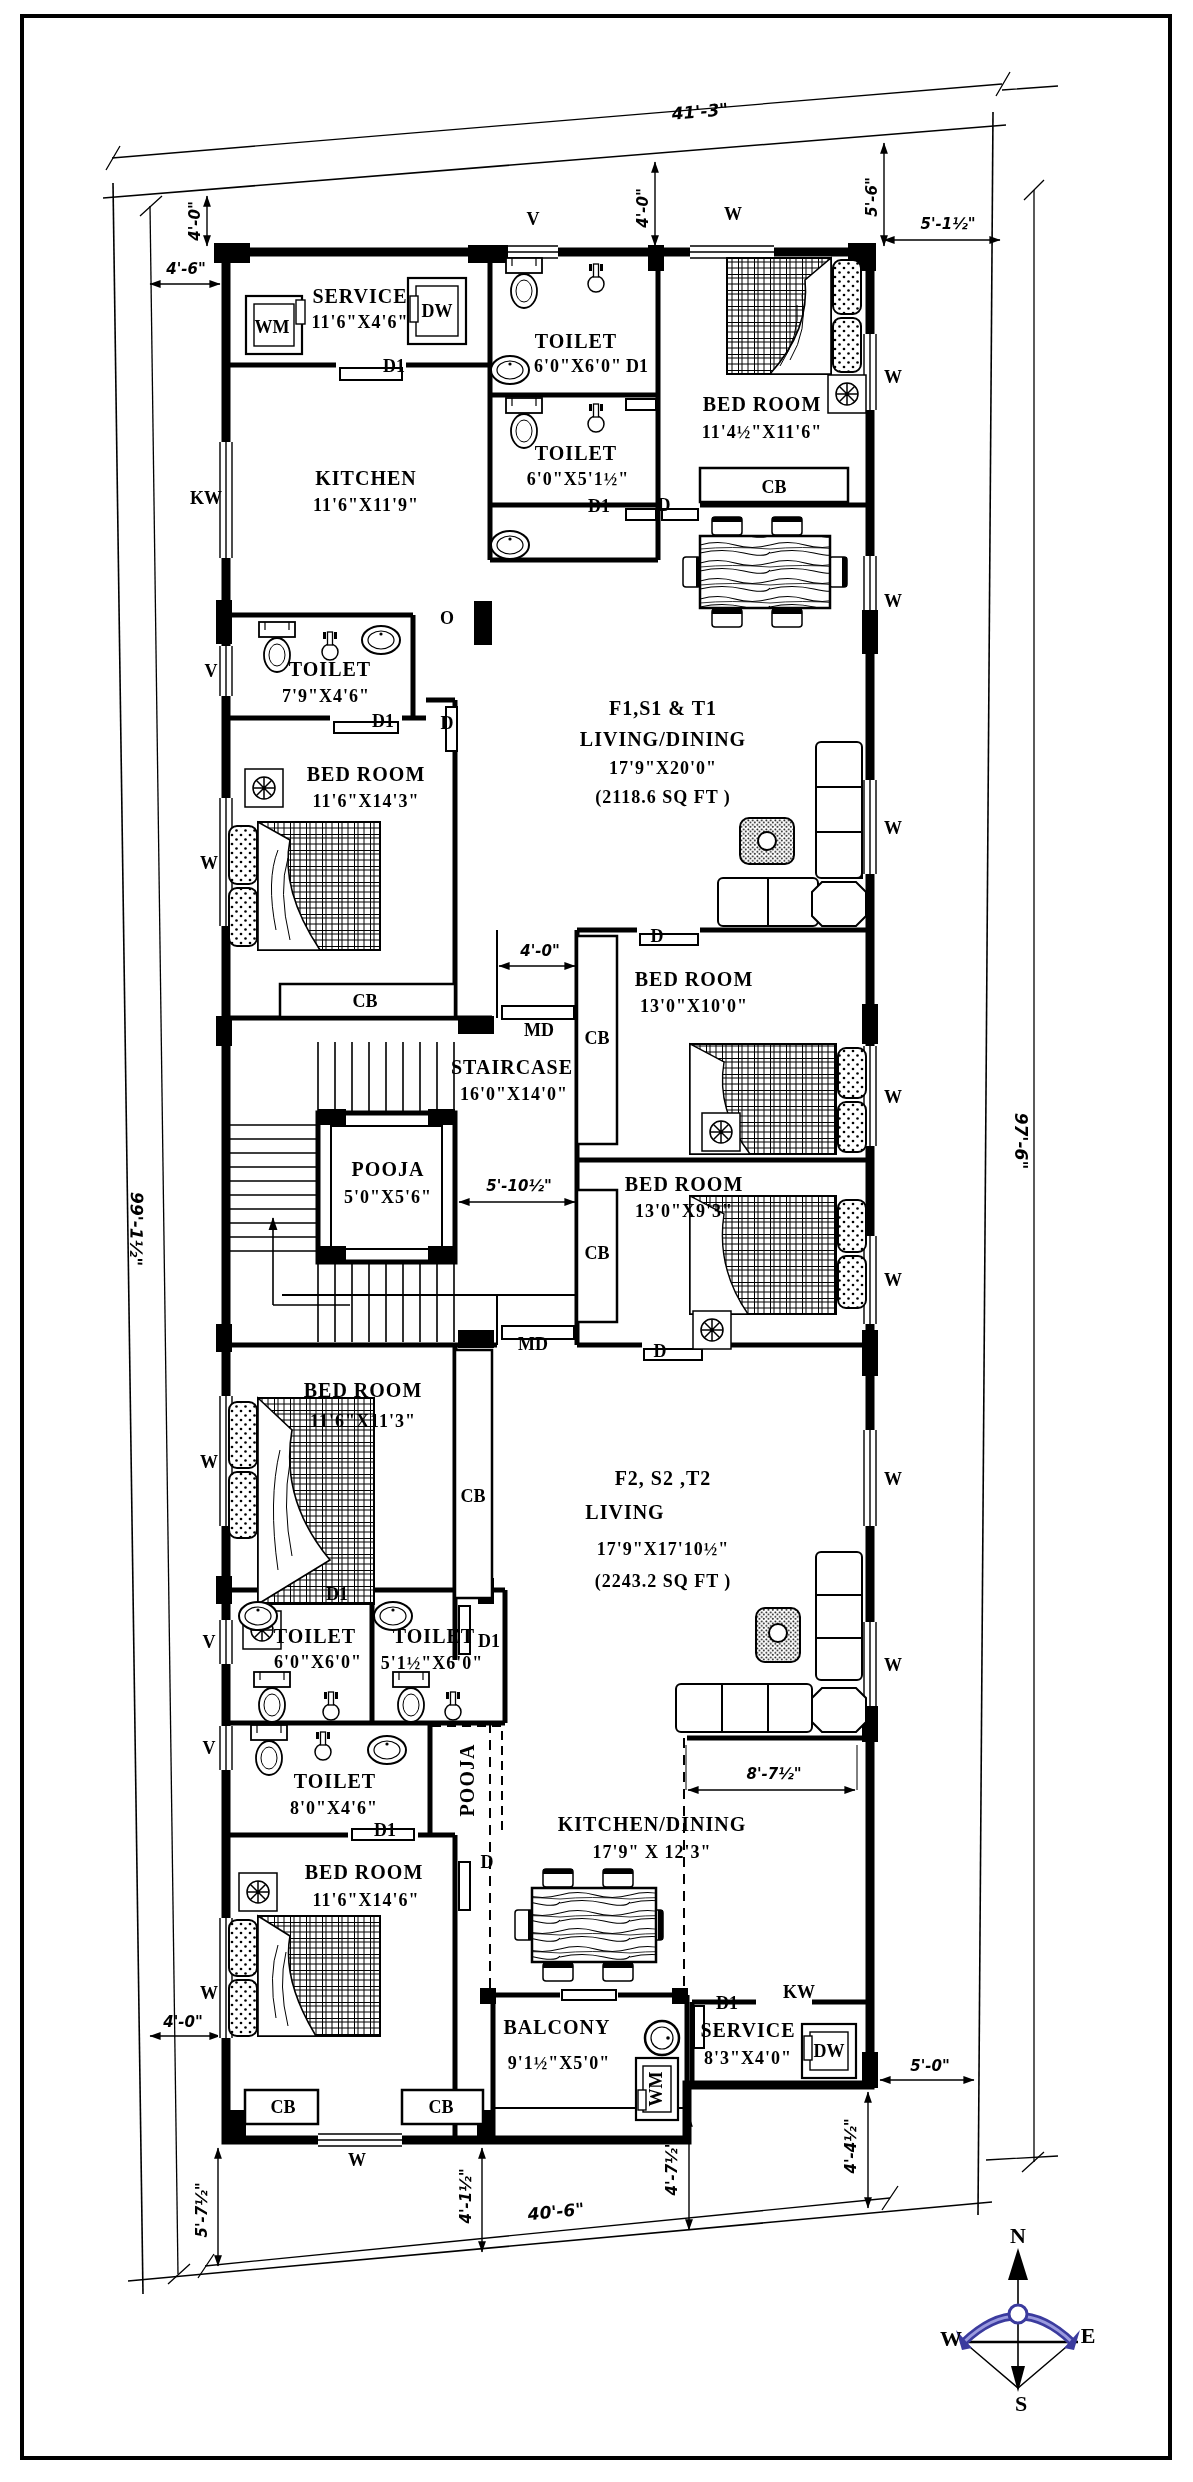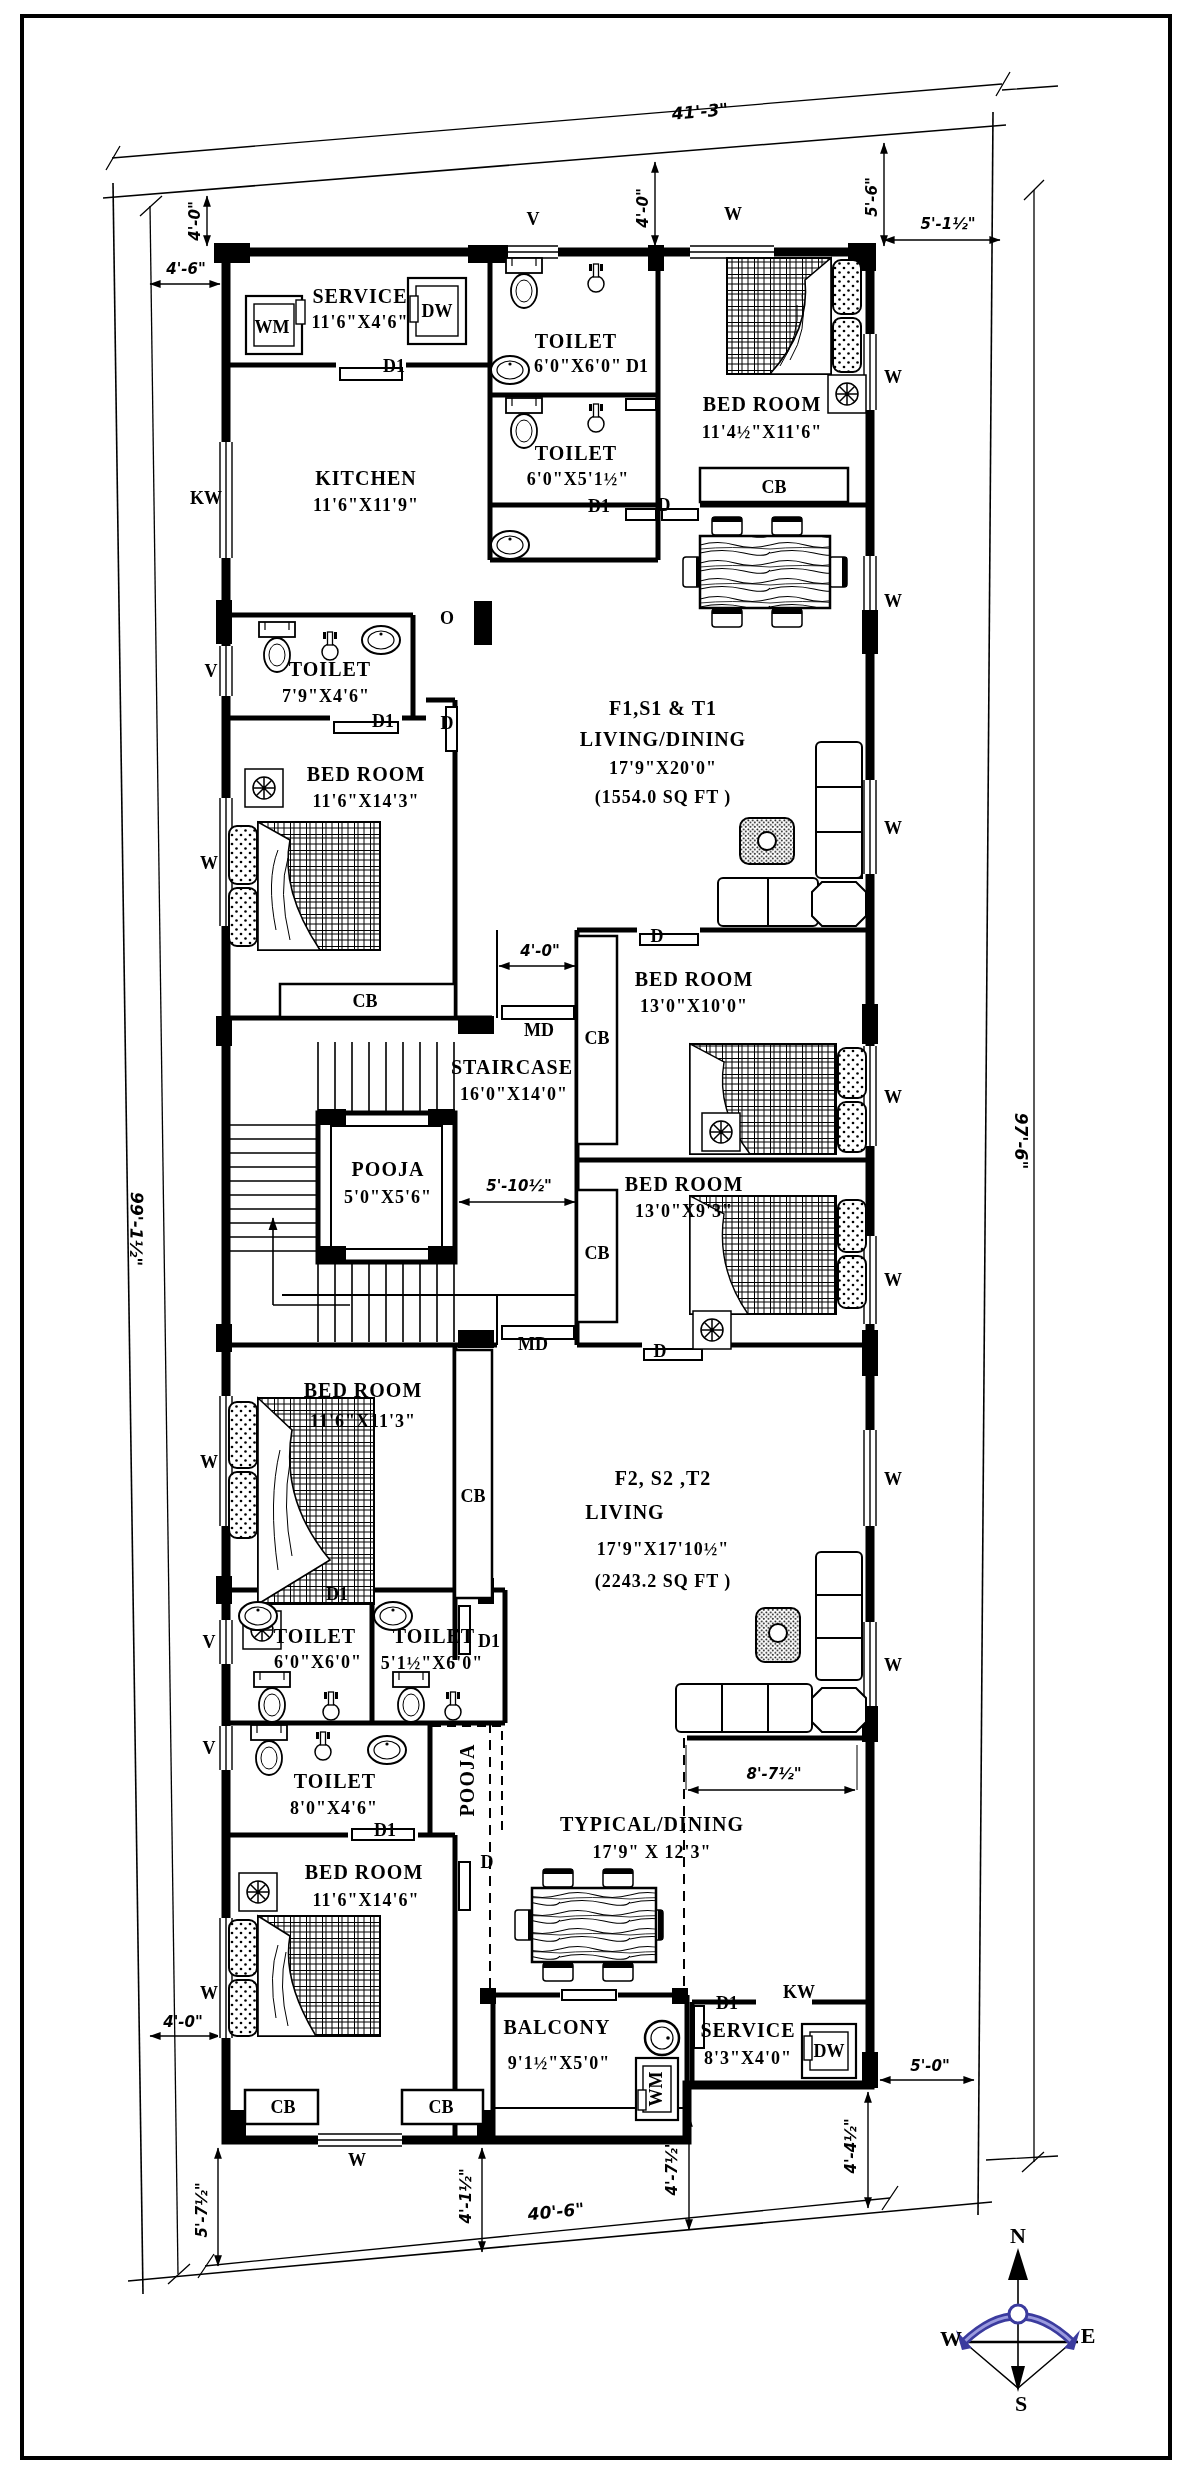--- a/index.html
+++ b/index.html
@@ -426,21 +426,21 @@
   <div class="lbl d" style="left:578px;top:479px">6'0"X5'1½"</div>
   <div class="lbl r" style="left:762px;top:404px">BED ROOM</div>
   <div class="lbl d" style="left:762px;top:432px">11'4½"X11'6"</div>
   <div class="lbl r" style="left:330px;top:669px">TOILET</div>
   <div class="lbl d" style="left:326px;top:696px">7'9"X4'6"</div>
   <div class="lbl r" style="left:366px;top:774px">BED ROOM</div>
   <div class="lbl d" style="left:366px;top:801px">11'6"X14'3"</div>
   <div class="lbl r" style="left:663px;top:708px">F1,S1 &amp; T1</div>
   <div class="lbl r" style="left:663px;top:739px">LIVING/DINING</div>
   <div class="lbl d" style="left:663px;top:768px">17'9"X20'0"</div>
-  <div class="lbl d" style="left:663px;top:797px">(1554.0 SQ FT )</div>
+  <div class="lbl d" style="left:663px;top:797px">(2118.6 SQ FT )</div>
   <div class="lbl r" style="left:694px;top:979px">BED ROOM</div>
   <div class="lbl d" style="left:694px;top:1006px">13'0"X10'0"</div>
   <div class="lbl r" style="left:512px;top:1067px">STAIRCASE</div>
   <div class="lbl d" style="left:514px;top:1094px">16'0"X14'0"</div>
   <div class="lbl r" style="left:388px;top:1169px">POOJA</div>
   <div class="lbl d" style="left:388px;top:1197px">5'0"X5'6"</div>
   <div class="lbl r" style="left:684px;top:1184px">BED ROOM</div>
   <div class="lbl d" style="left:684px;top:1211px">13'0"X9'3"</div>
   <div class="lbl r" style="left:363px;top:1390px">BED ROOM</div>
   <div class="lbl d" style="left:363px;top:1421px">11'6"X11'3"</div>
@@ -450,21 +450,21 @@
   <div class="lbl d" style="left:663px;top:1581px">(2243.2 SQ FT )</div>
   <div class="lbl r" style="left:315px;top:1636px">TOILET</div>
   <div class="lbl d" style="left:318px;top:1662px">6'0"X6'0"</div>
   <div class="lbl r" style="left:434px;top:1636px">TOILET</div>
   <div class="lbl d" style="left:432px;top:1663px">5'1½"X6'0"</div>
   <div class="lbl r" style="left:335px;top:1781px">TOILET</div>
   <div class="lbl d" style="left:334px;top:1808px">8'0"X4'6"</div>
   <div class="lbl r rotl" style="left:467px;top:1780px">POOJA</div>
   <div class="lbl r" style="left:364px;top:1872px">BED ROOM</div>
   <div class="lbl d" style="left:366px;top:1900px">11'6"X14'6"</div>
-  <div class="lbl r" style="left:652px;top:1824px">TYPICAL/DINING</div>
+  <div class="lbl r" style="left:652px;top:1824px">KITCHEN/DINING</div>
   <div class="lbl d" style="left:652px;top:1852px">17'9" X 12'3"</div>
   <div class="lbl r" style="left:557px;top:2027px">BALCONY</div>
   <div class="lbl d" style="left:559px;top:2063px">9'1½"X5'0"</div>
   <div class="lbl r" style="left:748px;top:2030px">SERVICE</div>
   <div class="lbl d" style="left:748px;top:2058px">8'3"X4'0"</div>
 
   <div class="lbl m" style="left:272px;top:327px">WM</div>
   <div class="lbl m" style="left:437px;top:311px">DW</div>
   <div class="lbl m rotl" style="left:656px;top:2089px">WM</div>
   <div class="lbl m" style="left:829px;top:2051px">DW</div>

